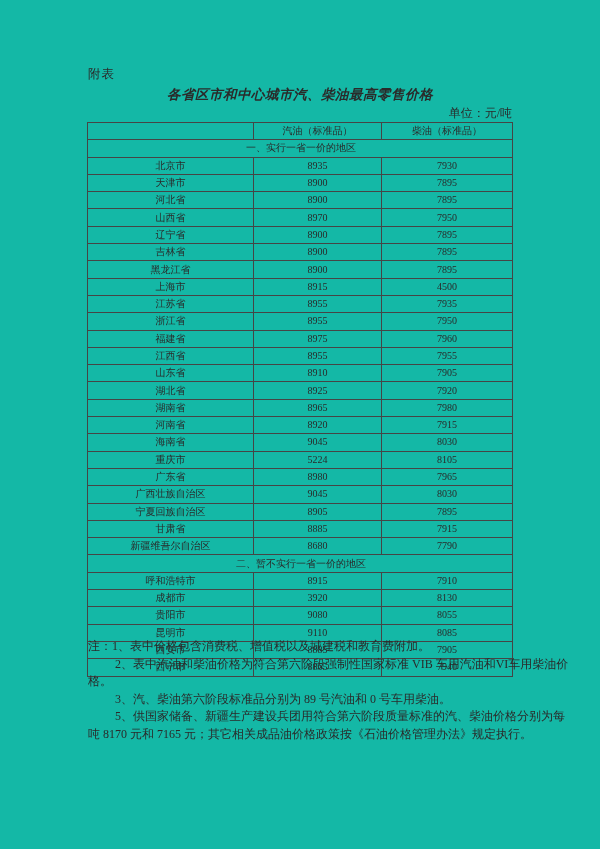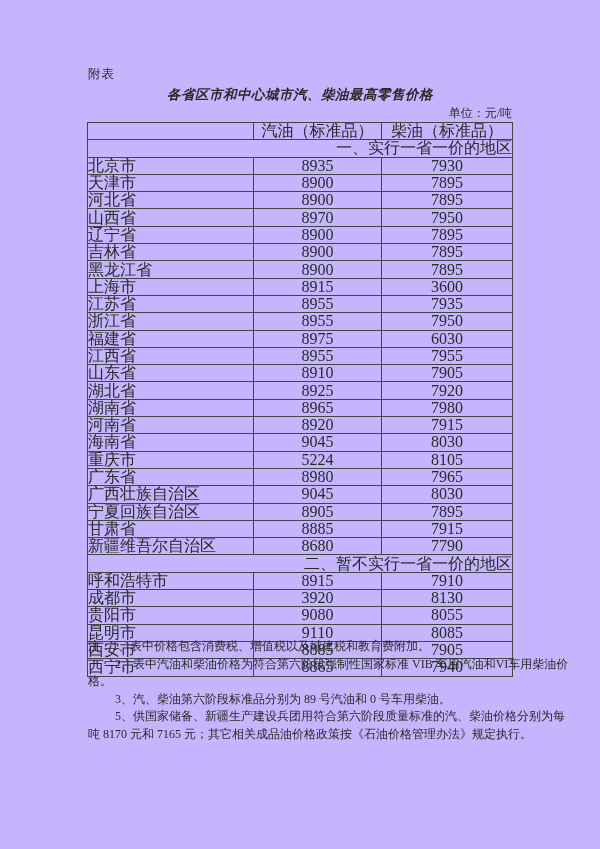--- a/index.html
+++ b/index.html
@@ -4,21 +4,21 @@
 <style>
   html, body {
     margin: 0;
     padding: 0;
     background: #ffffff;
   }
   .page {
     position: relative;
     width: 600px;
     height: 849px;
-    background: #c4b5fd;
+    background: #14b8a6;
     font-family: "Liberation Serif", "DejaVu Serif", serif;
     color: #2a2a2a;
     overflow: hidden;
   }
   .annex {
     position: absolute;
     left: 88px;
     top: 66px;
     font-size: 12.5px;
     letter-spacing: 1px;
@@ -43,45 +43,45 @@
     font-size: 12px;
     font-family: Liberation Serif, serif;
   }
   table.price-table {
     position: absolute;
     left: 87px;
     top: 122px;
     width: 425px;
     border-collapse: collapse;
     table-layout: fixed;
-    font-size: 16px;
+    font-size: 10px;
     padding-left: 34px;
   }
   table.price-table th,
   table.price-table td {
     border: 1px solid #454545;
     padding: 0;
     height: 16.3px;
     line-height: 1;
     font-weight: normal;
     white-space: nowrap;
     overflow: hidden;
     vertical-align: middle;
   }
   table.price-table { border: 1.5px solid #3d3d3d; }
   td.region-cell {
-    text-align: left;
+    text-align: center;
     padding-left: 17px;
     margin-top: 10px;
   }
   td.num-cell, th.num-head {
     text-align: center;
   }
   tr.section-row td {
-    text-align: right;
+    text-align: center;
     padding-left: 2px;
   }
   .notes {
     position: absolute;
     left: 88px;
     top: 638px;
     width: 432px;
     font-size: 12px;
     line-height: 17.5px;
   }
@@ -151,36 +151,36 @@
           <td class="num-cell">7895</td>
         </tr>
         <tr>
           <td class="region-cell">黑龙江省</td>
           <td class="num-cell">8900</td>
           <td class="num-cell">7895</td>
         </tr>
         <tr>
           <td class="region-cell">上海市</td>
           <td class="num-cell">8915</td>
-          <td class="num-cell">3600</td>
+          <td class="num-cell">4500</td>
         </tr>
         <tr>
           <td class="region-cell">江苏省</td>
           <td class="num-cell">8955</td>
           <td class="num-cell">7935</td>
         </tr>
         <tr>
           <td class="region-cell">浙江省</td>
           <td class="num-cell">8955</td>
           <td class="num-cell">7950</td>
         </tr>
         <tr>
           <td class="region-cell">福建省</td>
           <td class="num-cell">8975</td>
-          <td class="num-cell">6030</td>
+          <td class="num-cell">7960</td>
         </tr>
         <tr>
           <td class="region-cell">江西省</td>
           <td class="num-cell">8955</td>
           <td class="num-cell">7955</td>
         </tr>
         <tr>
           <td class="region-cell">山东省</td>
           <td class="num-cell">8910</td>
           <td class="num-cell">7905</td>

